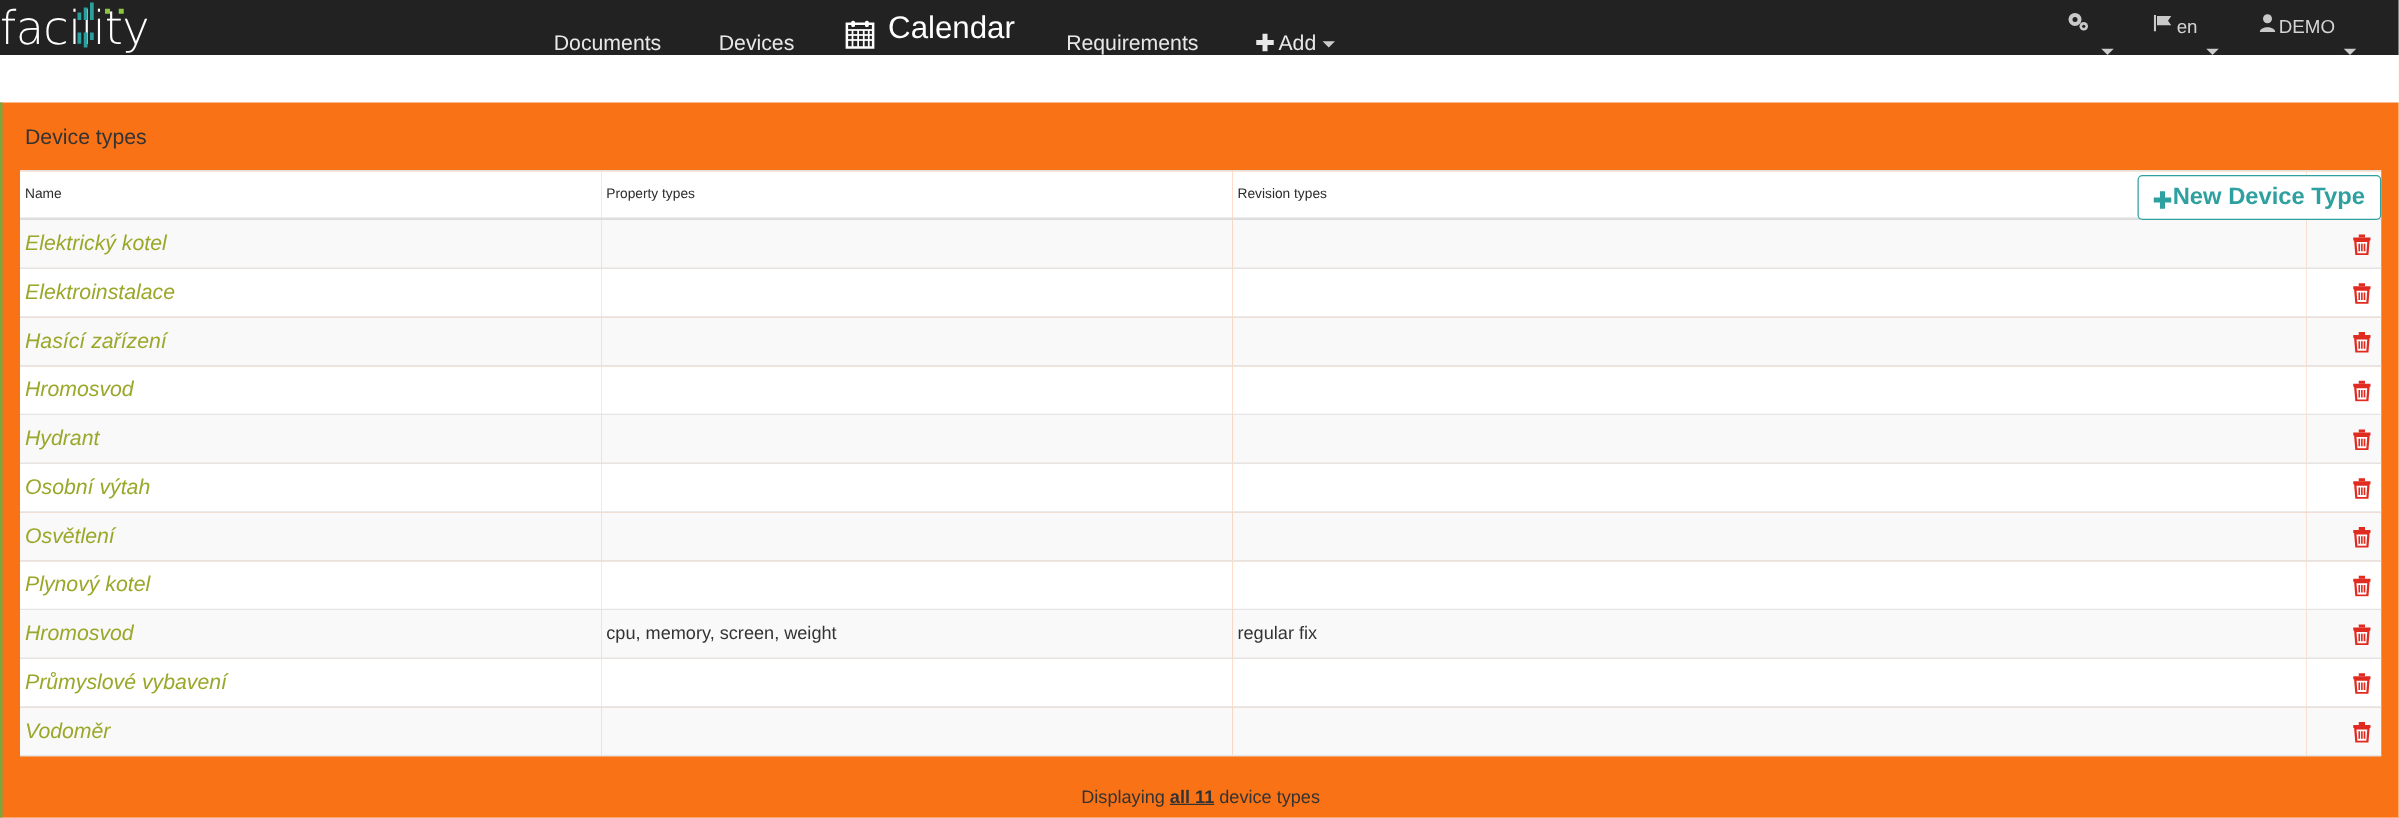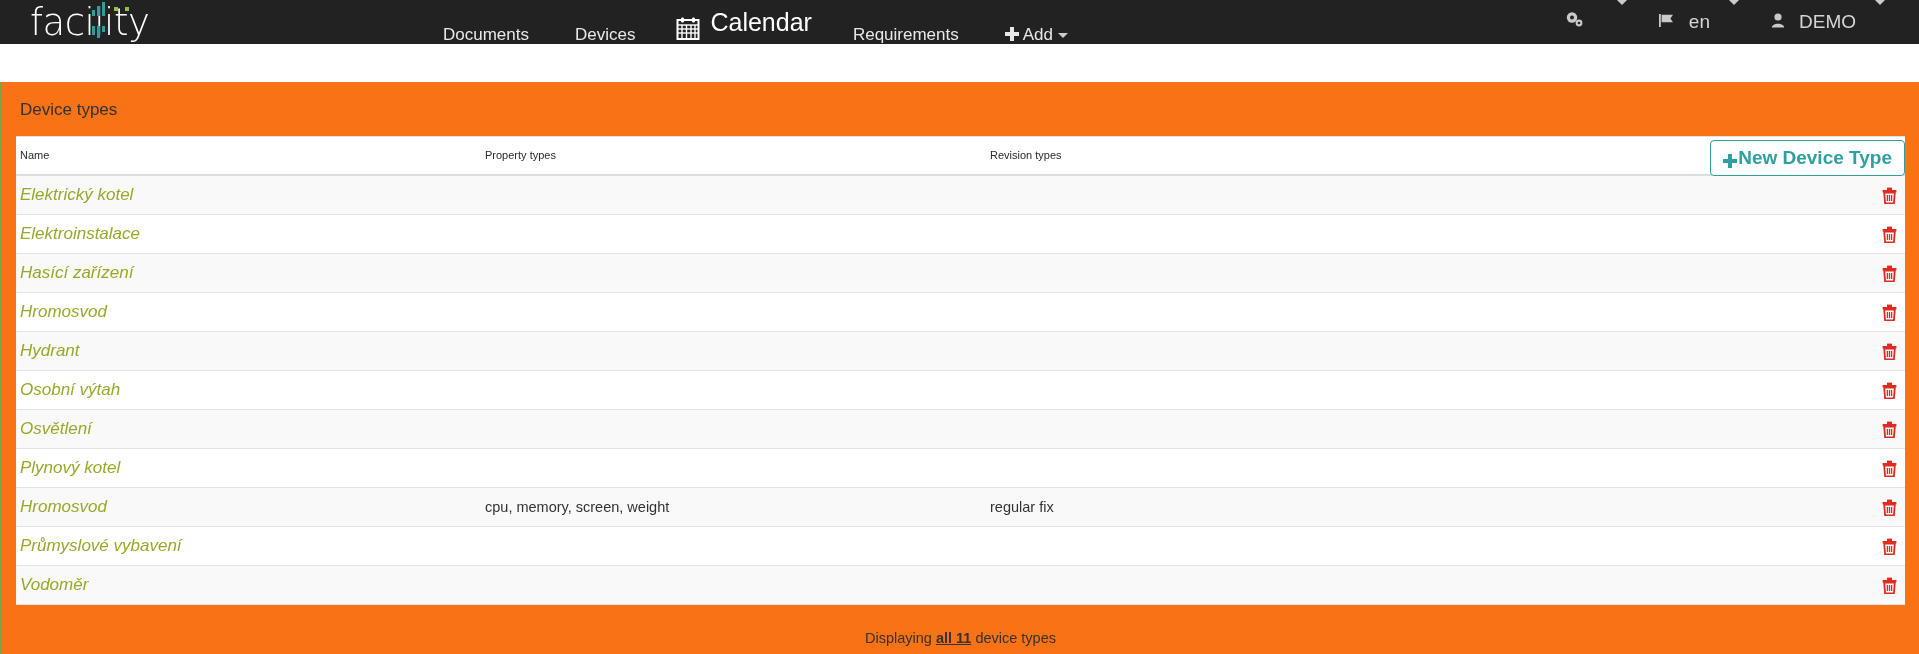--- a/index.html
+++ b/index.html
@@ -14,21 +14,20 @@
   
   .navbar {
     height: 44px;
     background: #222222;
     display: flex;
     align-items: center;
     position: relative;
     width: 100%;
   }
   .brand {
-    padding-left: 30px;
     width: 420px;
     display: flex;
     align-items: center;
   }
   .logo-wrap { position: relative; height: 44px; display:flex; align-items:center;}
   .logo-text {
     color: #ffffff;
     font-size: 37px;
     letter-spacing: -0.5px;
     font-weight: 300;
@@ -83,21 +82,21 @@
   }
   .nav-right {
     display:flex;
     align-items:center;
     position:absolute;
     right: 18px;
     top:0;
     height:44px;
     gap:0;
   }
-  .nav-right .nav-item { font-size: 19px; padding: 0 16px; color:#d5d5d5; display:flex; align-items:flex-start; gap:14px;}
+  .nav-right .nav-item { font-size: 15px; padding: 0 16px; color:#d5d5d5; display:flex; align-items:flex-end; gap:2px;}
   .plus {
     display:inline-block;
     position: relative;
     width: 14px; height: 14px;
     margin-right: 4px;
     vertical-align: -1px;
   }
   .plus:before, .plus:after {
     content:""; position:absolute; background: currentColor;
   }

